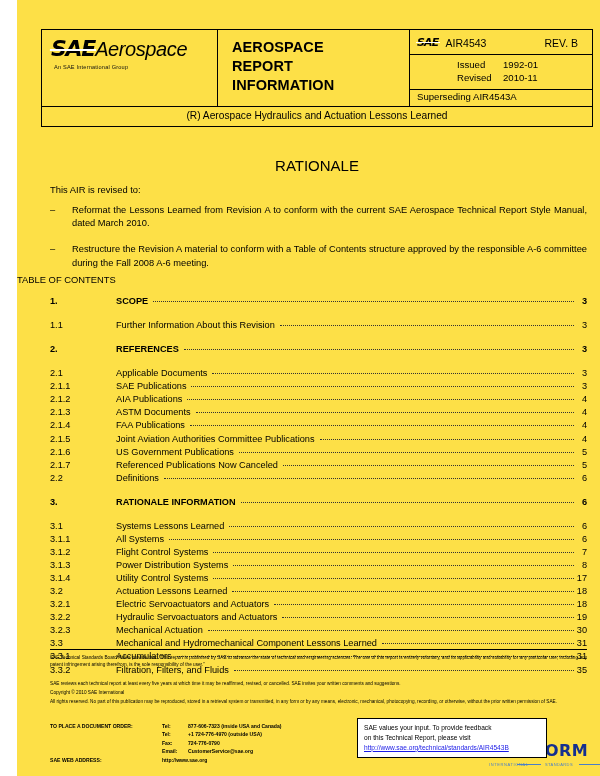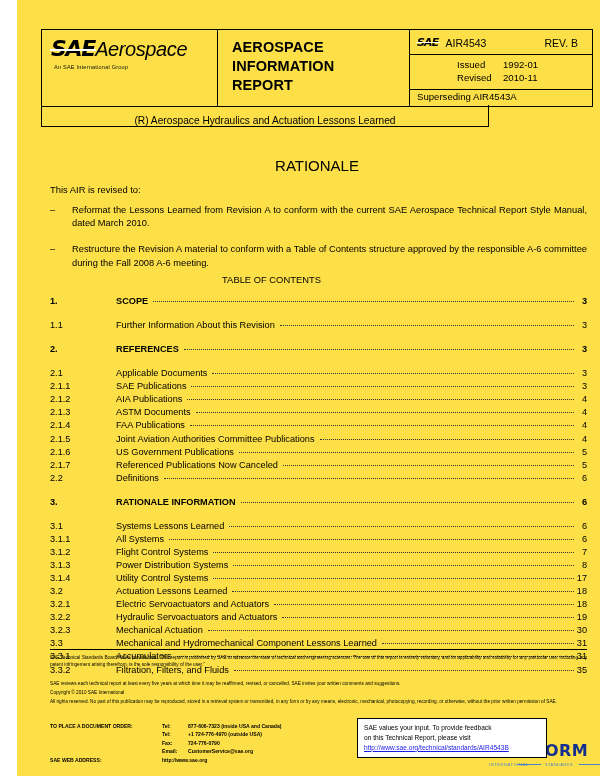--- a/index.html
+++ b/index.html
@@ -140,27 +140,27 @@
     padding-left: 40px;
   }
   .meta-k { width: 46px; }
   .meta-v { }
   .meta-sup { padding-top: 1px; }
   
   .titlebar {
     position: absolute;
     left: 24px;
     top: 105px;
-    width: 448px;
+    width: 552px;
     height: 22px;
     border: 1.4px solid #000;
     border-top: none;
     box-sizing: border-box;
     display: flex;
-    align-items: flex-end;
+    align-items: center;
     justify-content: center;
     font-size: 10.2px;
   }
   
   .rationale-hd {
     position: absolute;
     top: 157px;
     left: 0;
     width: 600px;
     text-align: center;
@@ -190,21 +190,21 @@
   }
   .bullet-txt {
     flex: 1;
     text-align: justify;
   }
   .toc-hd {
     position: absolute;
     top: 274px;
     left: 0;
     width: 509px;
-    text-align: center;
+    text-align: left;
     font-size: 9.4px;
   }
   
   .toc {
     position: absolute;
     left: 33px;
     top: 295px;
     width: 537px;
     font-size: 9.2px;
   }
@@ -376,22 +376,22 @@
   <div class="header">
     <div class="hdr-logo">
       <div class="sae-logo-wrap">
         <span class="sae-mark">SAE</span>
           <span class="sae-aero">Aerospace</span>
       </div>
       <div class="sae-sub">An SAE International Group</div>
     </div>
     <div class="hdr-title">
       <div>AEROSPACE</div>
+      <div>REPORT</div>
       <div>INFORMATION</div>
-      <div>REPORT</div>
     </div>
     <div class="hdr-meta">
       <div class="hdr-meta-row b meta-docline">
         <span class="meta-sae-mark">SAE</span>
         <span class="meta-docnum">AIR4543</span>
         <span class="meta-rev">REV. B</span>
       </div>
       <div class="hdr-meta-row b">
         <div class="meta-kv">
           <span class="meta-k">Issued</span>

